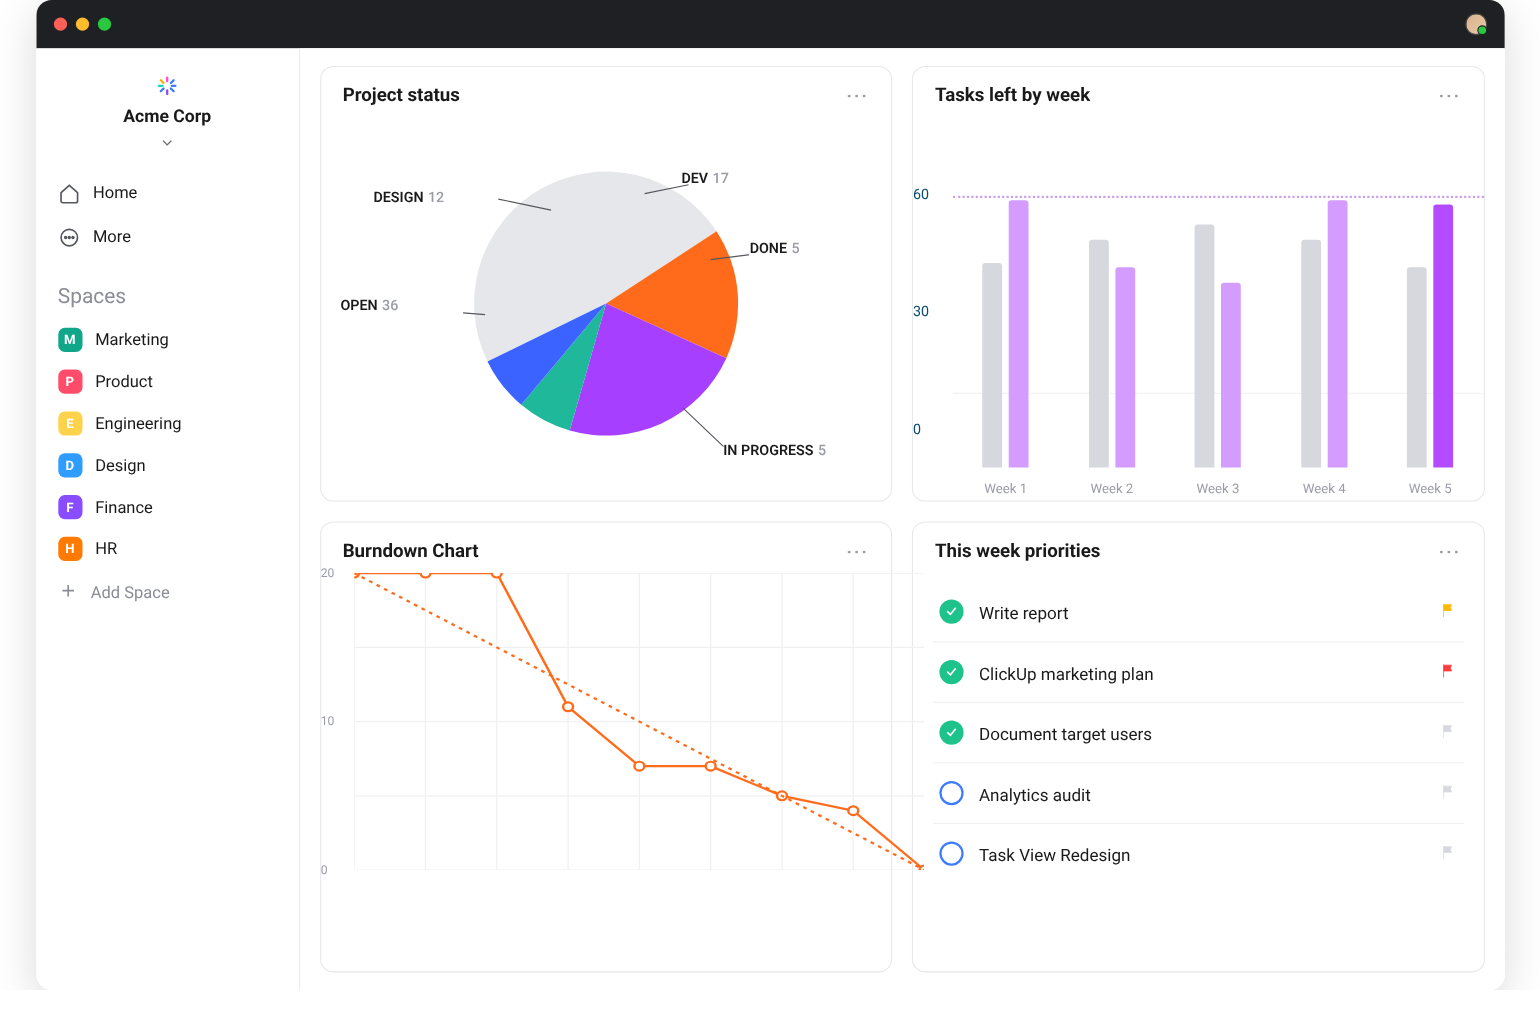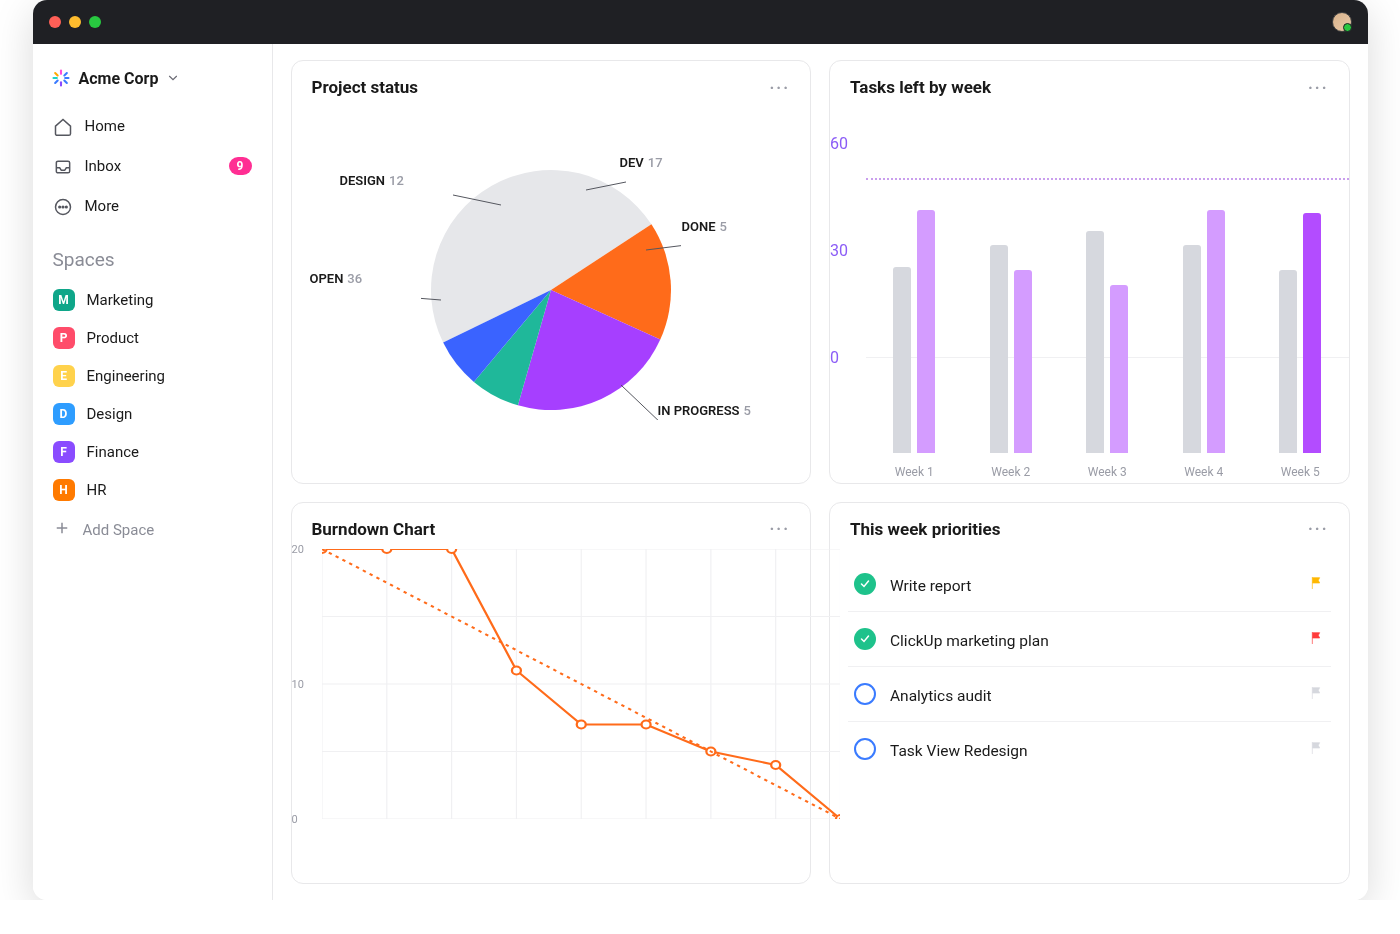--- a/index.html
+++ b/index.html
@@ -8,21 +8,21 @@
 .titlebar { height: 44px; background: #1f2024; display: flex; align-items: center; padding: 0 16px; justify-content: space-between; }
 .traffic { display: flex; gap: 8px; }
 .traffic span { width: 12px; height: 12px; border-radius: 50%; display: inline-block; }
 .tl-close { background: #ff5f57; }
 .tl-min { background: #febc2e; }
 .tl-max { background: #28c840; }
 .avatar { width: 20px; height: 20px; border-radius: 50%; background: linear-gradient(135deg,#d9b38c,#e8c9a8); border: 1px solid #444; position: relative; }
 .avatar::after { content:""; position:absolute; bottom:-1px; right:-1px; width:7px; height:7px; border-radius:50%; background:#28c840; border:1px solid #1f2024; }
 .body { flex: 1; display: flex; background: #fff; min-height: 0; }
 .sidebar { width: 240px; border-right: 1px solid #e8e8ea; padding: 16px 10px 16px 10px; display: flex; flex-direction: column; gap: 2px; }
-.org { display: flex; align-items: center; gap: 8px; padding: 8px; font-weight: 700; font-size: 16px; }
+.org { display: flex; align-items: center; gap: 8px; padding: 8px; font-weight: 700; font-size: 16px; flex-direction: column; }
 .org svg { flex: none; }
 .org .chev { color:#6b6b75; }
 .nav { margin-top: 10px; display: flex; flex-direction: column; gap: 2px; }
 .nav-item { display: flex; align-items: flex-start; gap: 12px; padding: 9px 10px; border-radius: 8px; font-size: 15px; color:#1a1a1a; cursor: pointer; position: relative; }
 .nav-item .ico { width: 20px; height: 20px; display:flex; align-items:center; justify-content:center; color:#55575f; }
 .badge { position:absolute; right:10px; background:#ff2e93; color:#fff; font-size:12px; font-weight:700; padding:2px 8px; border-radius:10px; }
 .section-label { font-size: 19px; color:#8a8c96; padding: 20px 10px 8px; }
 .space-item { display:flex; align-items:center; gap:12px; padding:8px 10px; border-radius:8px; font-size:15px; cursor:pointer; }
 .space-ico { width:22px; height:22px; border-radius:6px; display:flex; align-items:center; justify-content:center; color:#fff; font-size:12px; font-weight:700; }
 .space-sub { margin-left: 18px; }
@@ -32,21 +32,21 @@
 .main { flex:1; padding: 16px 18px; background:#fff; display:grid; grid-template-columns: 1fr 1fr; grid-template-rows: auto auto; gap: 18px; overflow:auto; }
 .card { border:1px solid #e8e8ea; border-radius:12px; background:#fff; display:flex; flex-direction:column; }
 .card-head { display:flex; align-items:center; justify-content:space-between; padding:16px 20px 10px; }
 .card-title { font-size:17px; font-weight:700; color:#1a1a1a; }
 .more-dots { color:#9a9ca6; cursor:pointer; letter-spacing:2px; font-weight:700; }
 .card-body { flex:1; padding: 8px 18px 18px; }
 .pie-wrap { display:flex; align-items:center; justify-content:center; height: 320px; position:relative; }
 .pie-label { position:absolute; font-size:13px; font-weight:600; color:#1a1a1a; white-space:nowrap; }
 .pie-label .count { color:#9a9ca6; font-weight:500; margin-left:4px; }
 .bar-wrap { height: 300px; position:relative; padding-left:36px; }
-.bar-axis-label { position:absolute; left:0; font-size:16px; color:#8b5cf6; transform:translateY(-50%); }
+.bar-axis-label { position:absolute; left:0; font-size:13px; color:#0c4a6e; transform:translateY(-50%);margin-top:34px; }
 .bar-grid { position:absolute; left:36px; right:0; border-top:1px solid #f0f0f2; }
 .bar-threshold { position:absolute; left:36px; right:0; border-top:2px dotted #c99eed; }
 .bars { position:absolute; left:36px; right:0; bottom:30px; top:0; display:flex; align-items:flex-end; justify-content:space-around; }
 .bar-group { display:flex; align-items:flex-end; gap:6px; }
 .bar { width:18px; border-radius:3px 3px 0 0; }
 .bar-cat { position:absolute; bottom:4px; font-size:12px; color:#9a9ca6; transform:translateX(-50%); }
 .burn-wrap { height: 310px; position:relative; padding-left:30px; }
 .burn-axis { position:absolute; left:0; font-size:11px; color:#9a9ca6; transform:translateY(-50%); }
 .prio-list { display:flex; flex-direction:column; }
 .prio-item { display:flex; align-items:flex-end; gap:14px; padding:16px 6px; border-bottom:1px solid #f0f0f2; font-size:15.5px; }
@@ -92,30 +92,20 @@
       </div>
 
       <div class="nav">
         <div class="nav-item">
           <span class="ico">
               <svg width="20" height="20" viewBox="0 0 24 24" fill="none" stroke="currentColor" stroke-width="1.8">
                 <path d="M3 11l9-8 9 8v9a2 2 0 0 1-2 2H5a2 2 0 0 1-2-2z"></path>
               </svg>
             </span>
           <span>Home</span>
-        </div>
-        <div class="nav-item">
-          <span class="ico">
-              <svg width="20" height="20" viewBox="0 0 24 24" fill="none" stroke="currentColor" stroke-width="1.8">
-                <path d="M4 13h4l2 3h4l2-3h4"></path>
-                <path d="M4 13V7a2 2 0 0 1 2-2h12a2 2 0 0 1 2 2v6v4a2 2 0 0 1-2 2H6a2 2 0 0 1-2-2z"></path>
-              </svg>
-            </span>
-          <span>Inbox</span>
-          <span class="badge">9</span>
         </div>
         <div class="nav-item">
           <span class="ico">
               <svg width="20" height="20" viewBox="0 0 24 24" fill="none" stroke="currentColor" stroke-width="1.8">
                 <circle cx="12" cy="12" r="9"></circle>
                 <circle cx="8" cy="12" r="1" fill="currentColor"></circle>
                 <circle cx="12" cy="12" r="1" fill="currentColor"></circle>
                 <circle cx="16" cy="12" r="1" fill="currentColor"></circle>
               </svg>
             </span>
@@ -289,20 +279,31 @@
                 <svg width="12" height="12" viewBox="0 0 24 24" fill="none" stroke="#fff" stroke-width="3" stroke-linecap="round">
                   <path d="M5 12l5 5 9-11"></path>
                 </svg>
               </div>
               <span>ClickUp marketing plan</span>
               <span class="prio-flag"><svg class="flag" viewBox="0 0 24 24">
                   <path d="M5 3v18M5 4h11l-2 4 2 4H5" fill="#ff3b3b" stroke="#ff3b3b" stroke-width="1"></path>
                 </svg></span>
             </div>
             <div class="prio-item">
+              <div class="prio-check done">
+                <svg width="12" height="12" viewBox="0 0 24 24" fill="none" stroke="#fff" stroke-width="3" stroke-linecap="round">
+                  <path d="M5 12l5 5 9-11"></path>
+                </svg>
+              </div>
+              <span>Document target users</span>
+              <span class="prio-flag"><svg class="flag" viewBox="0 0 24 24">
+                  <path d="M5 3v18M5 4h11l-2 4 2 4H5" fill="#d6d8de" stroke="#d6d8de" stroke-width="1"></path>
+                </svg></span>
+            </div>
+            <div class="prio-item">
               <div class="prio-check open"></div>
               <span>Analytics audit</span>
               <span class="prio-flag"><svg class="flag" viewBox="0 0 24 24">
                   <path d="M5 3v18M5 4h11l-2 4 2 4H5" fill="#d6d8de" stroke="#d6d8de" stroke-width="1"></path>
                 </svg></span>
             </div>
             <div class="prio-item">
               <div class="prio-check open"></div>
               <span>Task View Redesign</span>
               <span class="prio-flag"><svg class="flag" viewBox="0 0 24 24">

